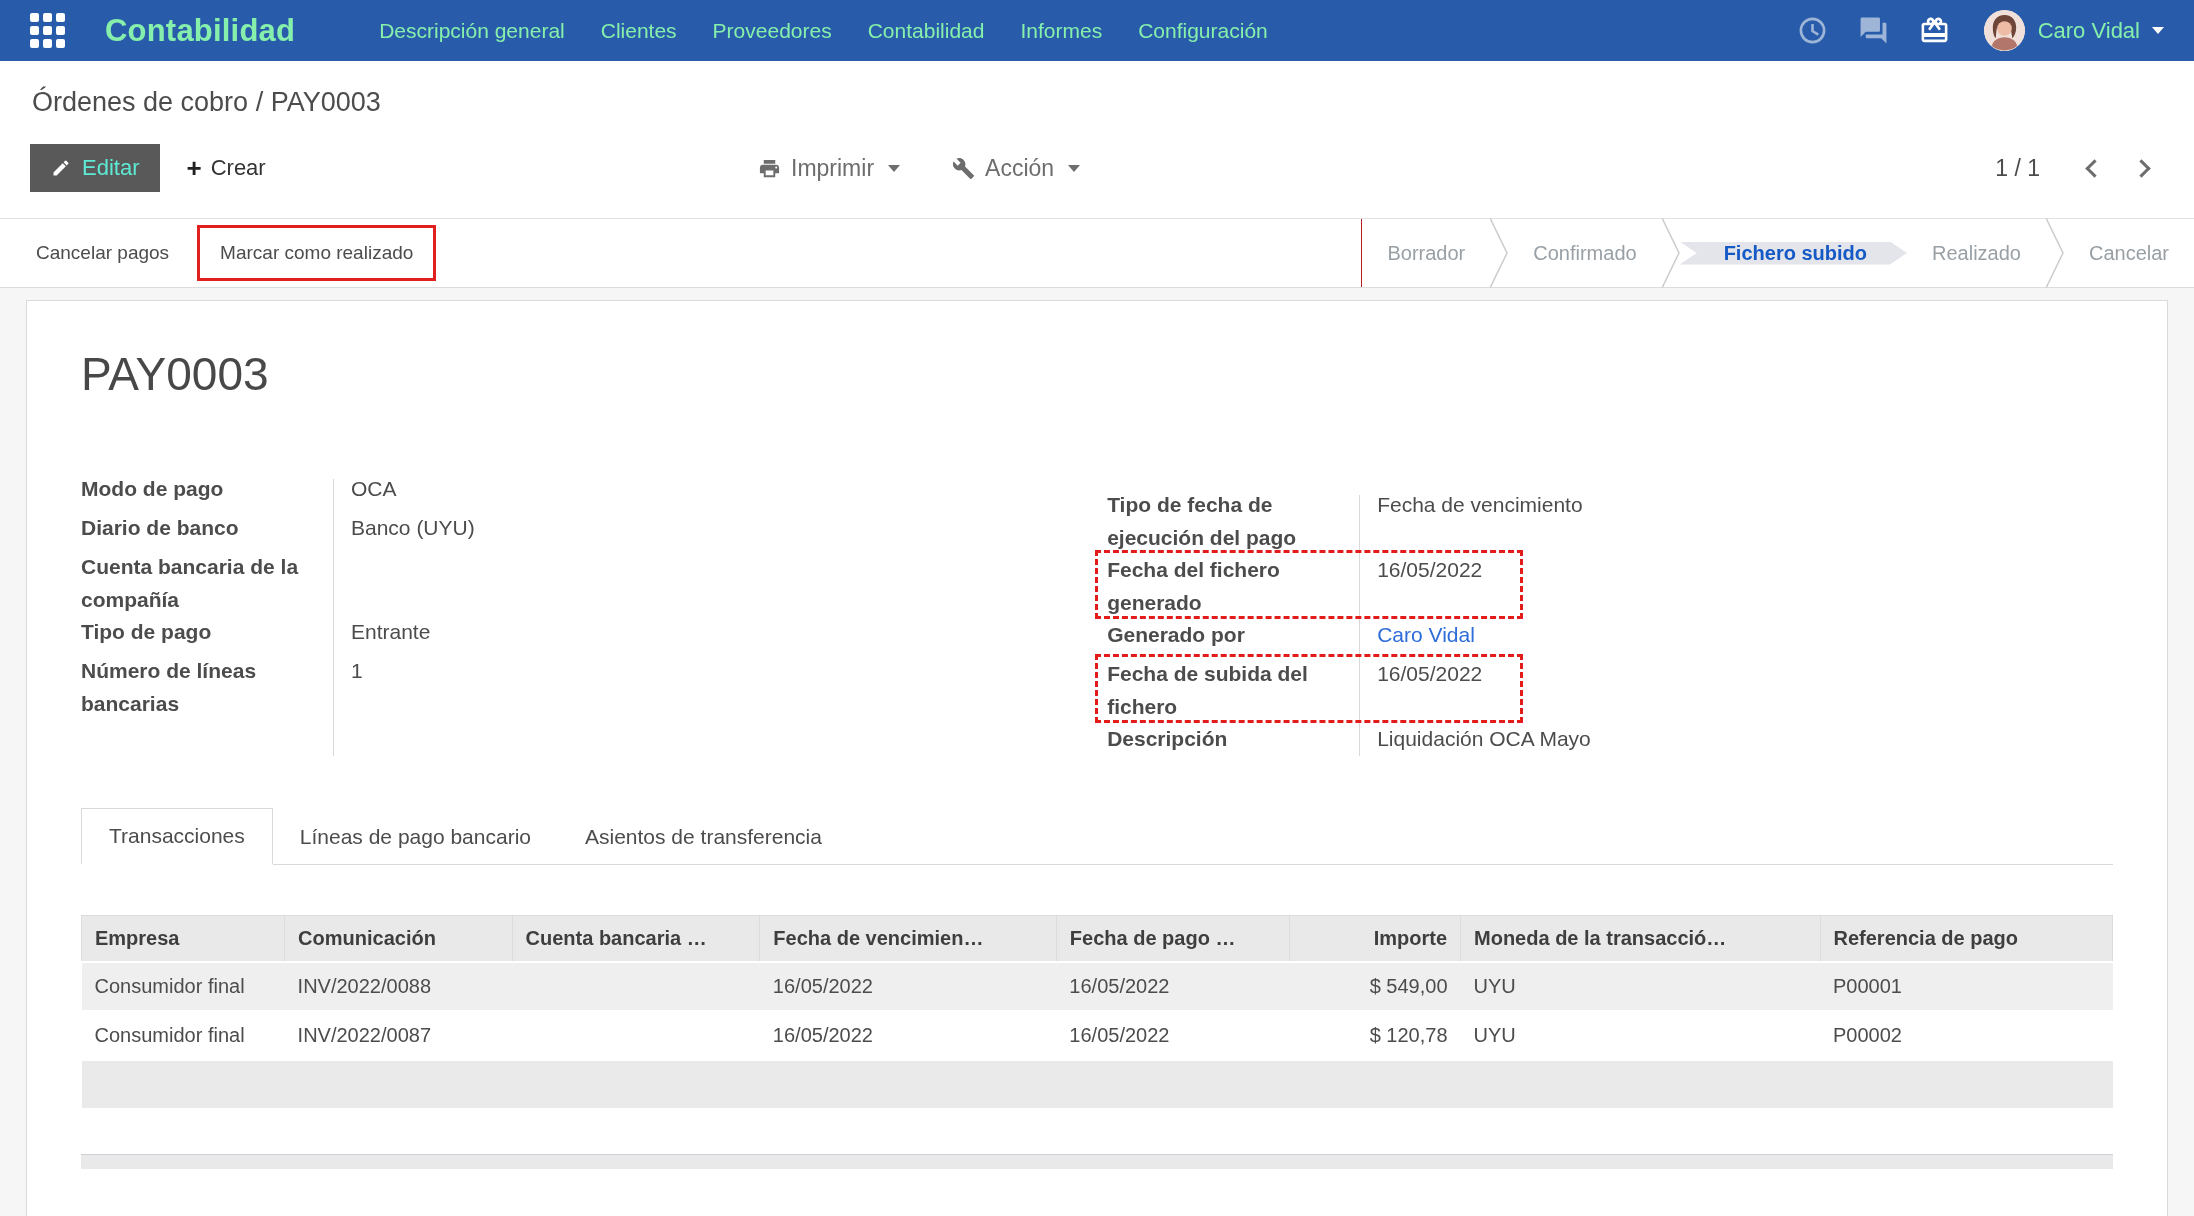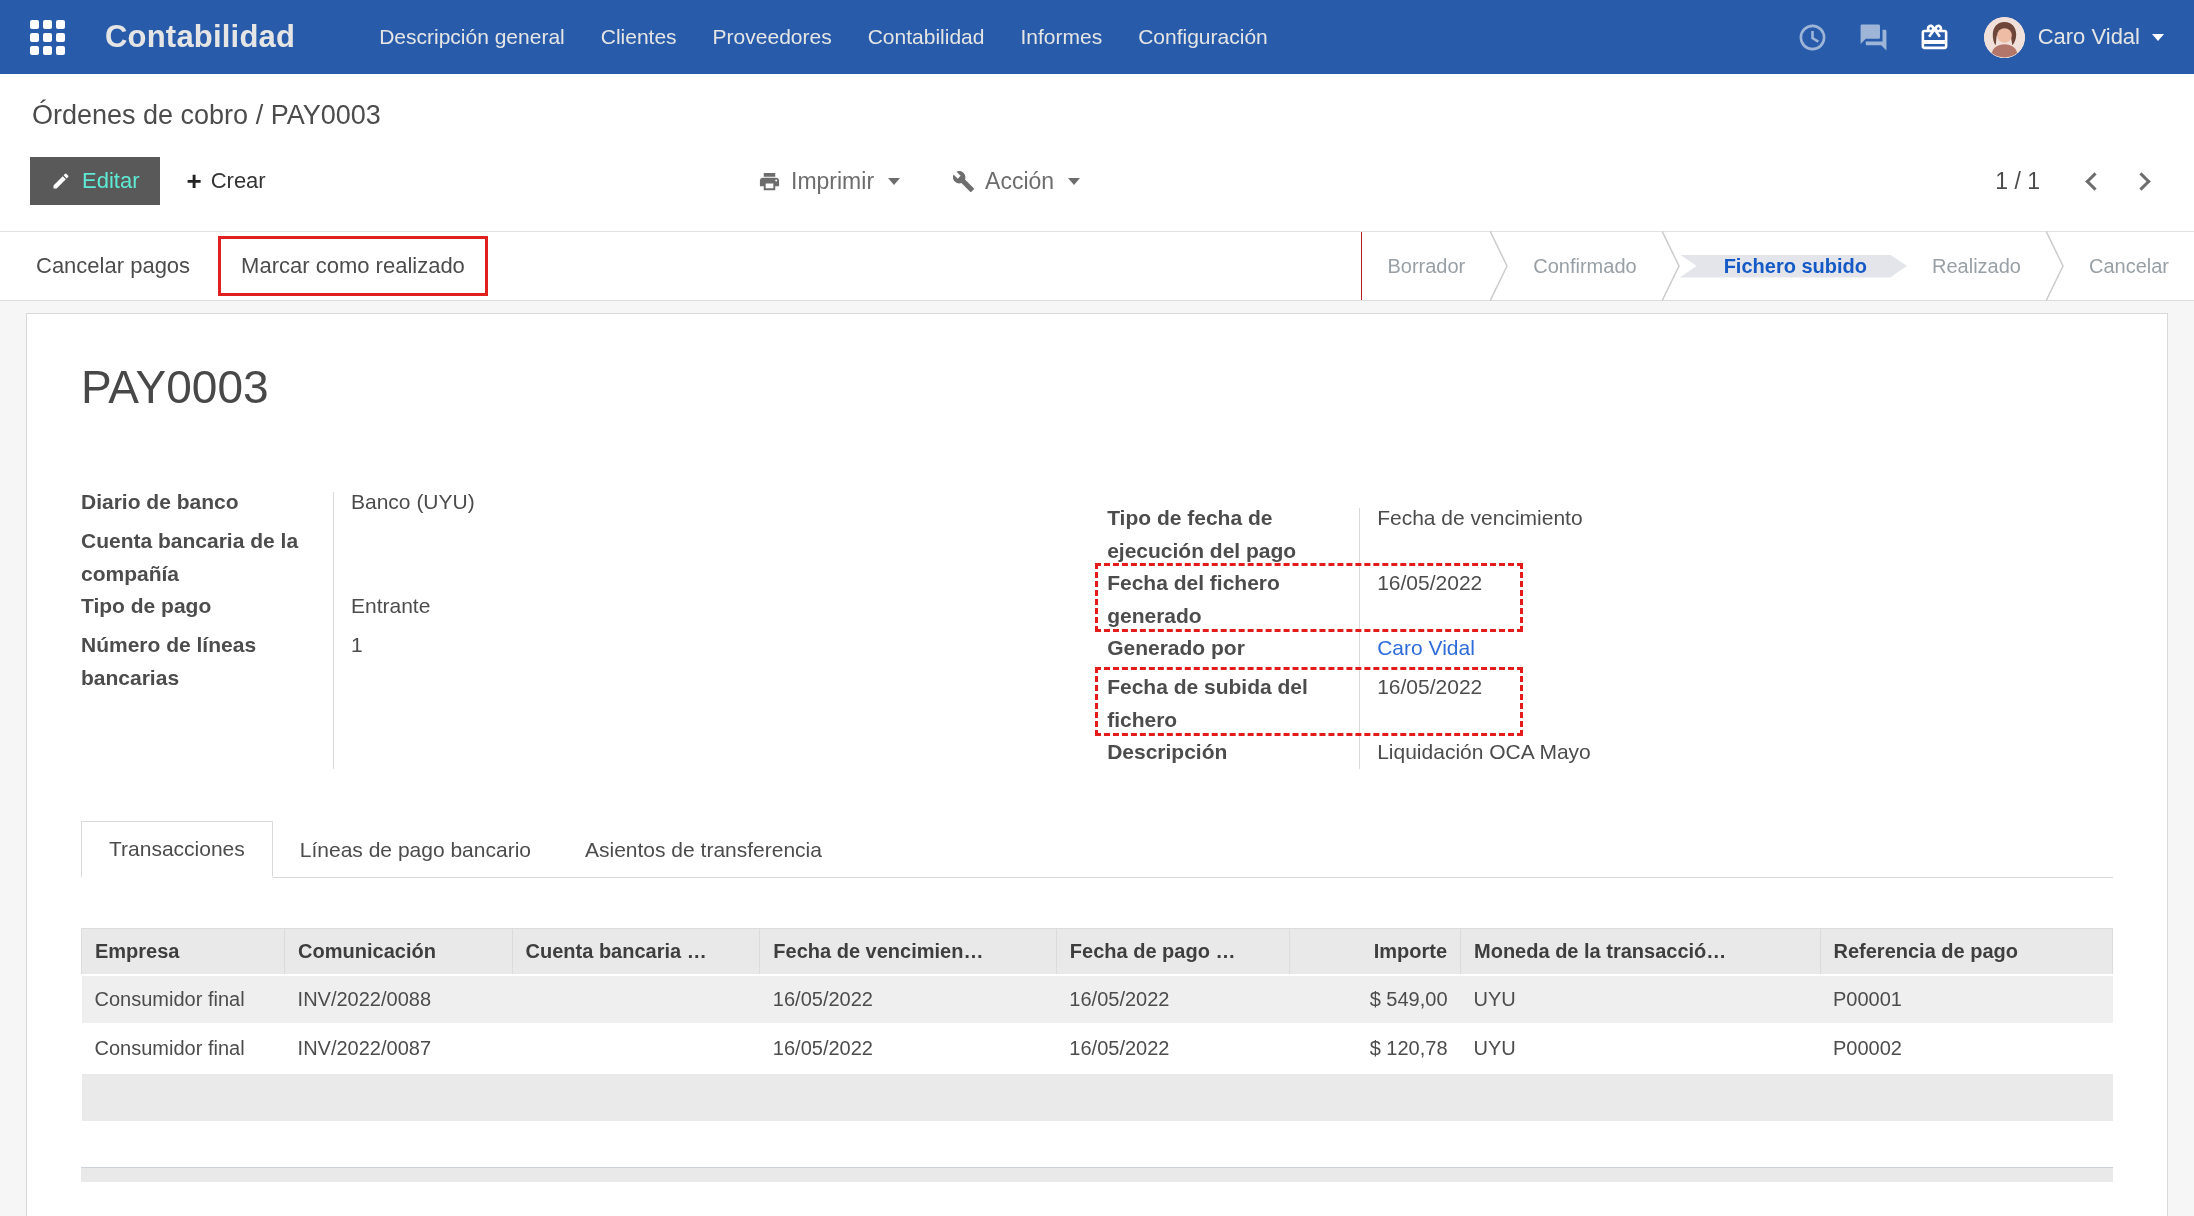--- a/index.html
+++ b/index.html
@@ -1,21 +1,21 @@
 <!DOCTYPE html>
 <html><head>
 <meta charset="utf-8">
 <style>
   * { box-sizing: border-box; margin: 0; padding: 0; }
   html,body { width:2194px; height:1216px; overflow:hidden; background:#fff;
     font-family:"Liberation Sans", sans-serif; color:#4c4c4c; }
 
   
-  .navbar { height:74px; background:#285caa; display:flex; align-items:center;
-    padding:0 30px; color:#e5e5e5; }
+  .navbar { height:61px; background:#285caa; display:flex; align-items:center;
+    padding:0 30px; color:#86efac; }
   .apps-grid { display:grid; grid-template-columns:repeat(3,9px); grid-gap:4px; cursor:pointer; }
   .apps-grid span { width:9px; height:9px; background:#fff; border-radius:2px; display:block; }
   .brand { font-size:31px; font-weight:600; margin-left:40px; letter-spacing:.2px; }
   .nav-menu { display:flex; margin-left:66px; height:61px; align-items:center; }
   .nav-item { padding:0 18px; font-size:21px; cursor:pointer; white-space:nowrap; }
   .nav-right { margin-left:auto; display:flex; align-items:center; }
   .nav-ico { width:31px; height:31px; margin-left:30px; cursor:pointer; }
   .nav-ico svg { width:100%; height:100%; fill:#fff; }
   .nav-ico.dim svg { opacity:.55; }
   .avatar { width:41px; height:41px; border-radius:50%; overflow:hidden; margin-left:34px;
@@ -44,21 +44,21 @@
     padding-right:16px; }
   .pchev { display:inline-block; width:13px; height:13px; border-top:3.5px solid #6d6d6d;
     border-right:3.5px solid #6d6d6d; cursor:pointer; }
   .pchev.left { transform:rotate(-135deg); margin-left:48px; }
   .pchev.right { transform:rotate(45deg); margin-left:34px; }
 
   
   .statusbar { height:70px; background:#fff; border-top:1px solid #e2e2e2;
     border-bottom:1px solid #dcdcdc; display:flex; align-items:stretch; }
   .sb-buttons { display:flex; align-items:center; padding-left:22px; flex:1; }
-  .sb-btn { background:none; border:none; font-size:22px; color:#4c4c4c; padding:10px 14px;
+  .sb-btn { background:none; border:none; font-size:19px; color:#4c4c4c; padding:10px 14px;
     cursor:pointer; font-family:inherit; white-space:nowrap;text-align:right; }
   .red-box { border:3px solid #e0201e; margin-left:14px; display:flex; align-items:center;
     padding:4px 6px; }
   .steps { display:flex; align-items:center; border-left:1px solid #b91c1c; }
   .step { display:flex; align-items:center; padding:0 25px; font-size:20px; color:#98a0a6;
     white-space:nowrap; cursor:pointer; }
   .step-sep { width:18px; flex:none; }
   .step.active { background:#e3e5ea; color:#1459c6; font-weight:700; padding:0 40px 0 44px;
     clip-path:polygon(0 0, calc(100% - 17px) 0, 100% 50%, calc(100% - 17px) 100%, 0 100%, 17px 50%); }
 
@@ -212,20 +212,24 @@
     <div class="step">Cancelar</div>
   </div>
 </div>
 
 <div class="content">
   <div class="sheet">
     <div class="o-title">PAY0003</div>
 
     <div class="fields">
       <div class="fgroup left">
+        <div class="frow">
+          <div class="flabel">Modo de pago</div>
+          <div class="fvalue">OCA</div>
+        </div>
         <div class="frow">
           <div class="flabel">Diario de banco</div>
           <div class="fvalue">Banco (UYU)</div>
         </div>
         <div class="frow">
           <div class="flabel">Cuenta bancaria de la compañía</div>
           <div class="fvalue"></div>
         </div>
         <div class="frow">
           <div class="flabel">Tipo de pago</div>

